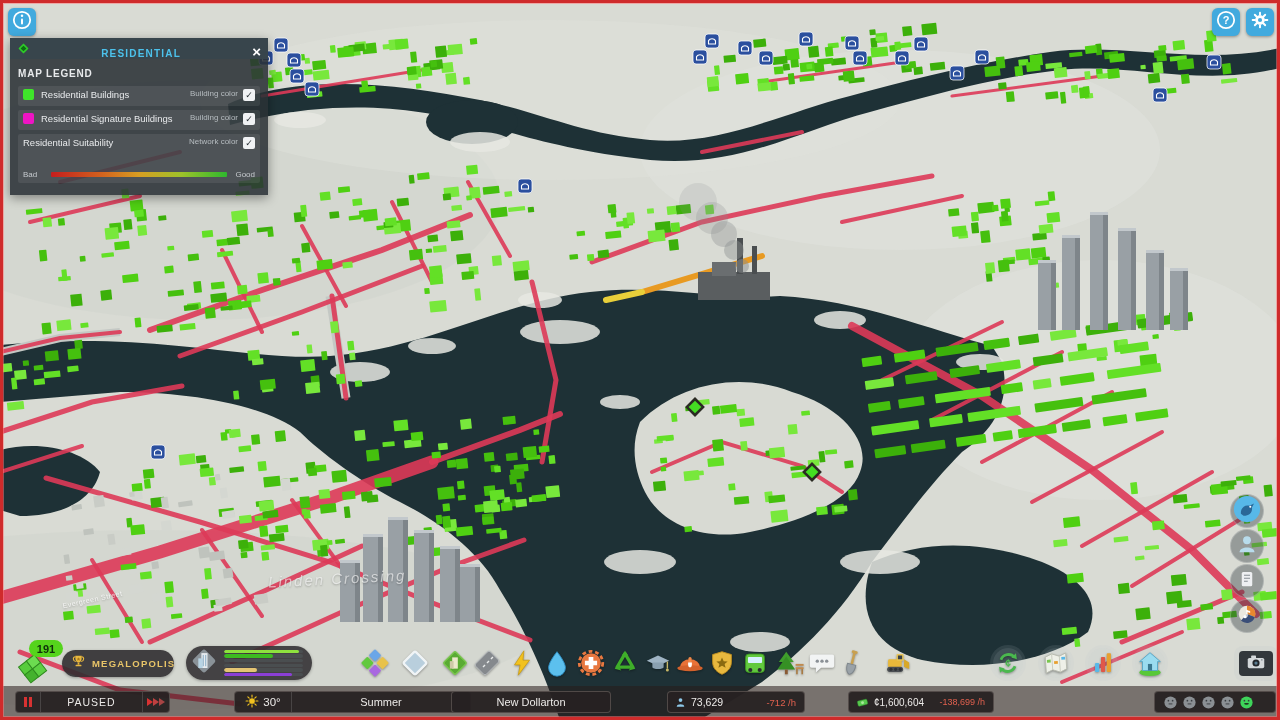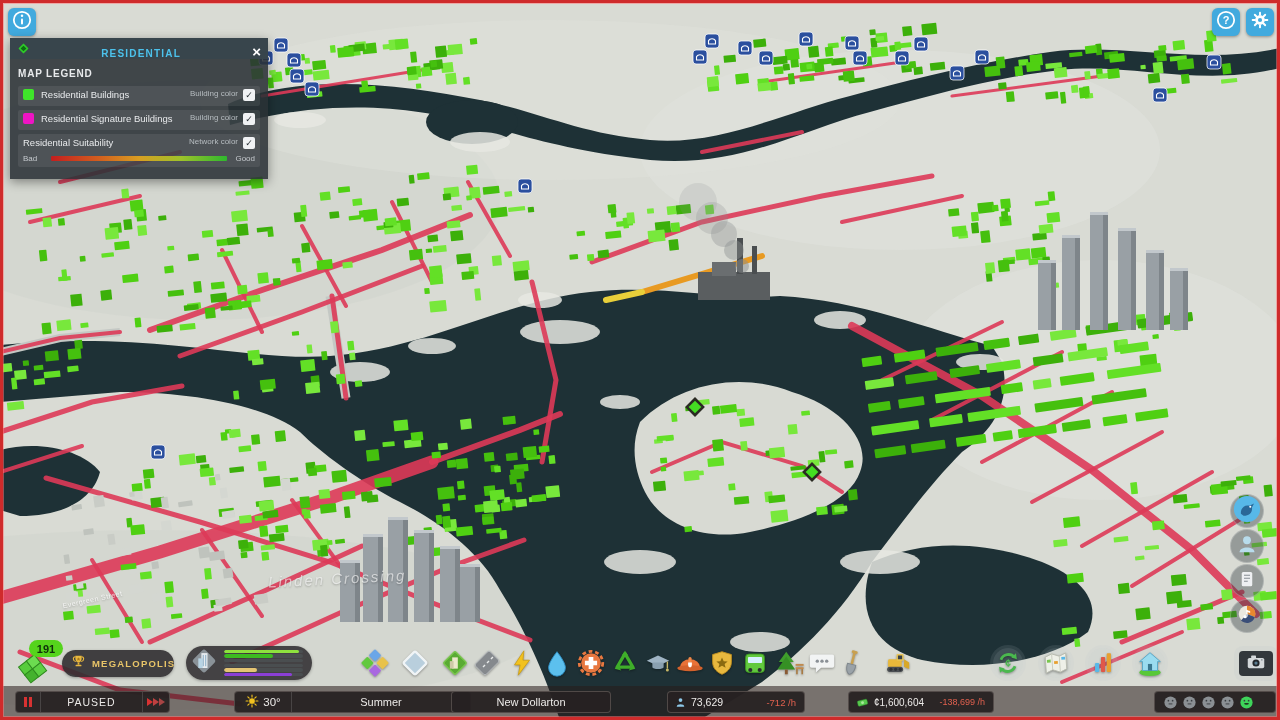--- a/index.html
+++ b/index.html
@@ -21,21 +21,21 @@
   .legend-body{padding:7px 8px 8px;}
   .legend-section{font-size:10px;font-weight:bold;letter-spacing:.8px;margin:2px 0 7px;}
   .lrow{background:rgba(255,255,255,.08);border-radius:2px;padding:3px 5px;margin-bottom:4px;}
   .lrow-line{display:flex;align-items:flex-start;height:14px;}
   .swatch{width:11px;height:11px;border-radius:2px;margin-right:7px;flex:none;}
   .llabel{flex:1;font-size:9.5px;}
   .ltype{font-size:8px;color:#b6bcc0;margin-right:5px;}
   .checkbox{width:12px;height:12px;border-radius:2px;background:#f0f2f4;flex:none;
     display:flex;align-items:center;justify-content:center;
     font-family:"DejaVu Sans",sans-serif;font-size:9px;font-weight:bold;color:#2a3034;}
-  .scale-line{display:flex;align-items:center;height:12px;margin-top:1px;}
+  .scale-line{display:flex;align-items:center;height:12px;margin-top:17px;}
   .scale-label{font-size:8px;color:#c6cace;width:24px;}
   .scale-label.right{text-align:right;}
   .gradbar{flex:1;height:5px;border-radius:1px;margin:0 4px;}
   .grad-suit{background:linear-gradient(90deg,#c41e1e,#d2601e 28%,#d89e22 50%,#9ec22a 74%,#2eb82e);}
   .grad-poll{background:linear-gradient(90deg,#9cc4dc,#b0b4b0 45%,#c25e46 80%,#c22e22);}
   .dimmed{opacity:.55;}
   
   .floatbtn{position:absolute;left:1230px;width:34px;height:34px;border-radius:50%;z-index:40;
     background:rgba(50,60,64,.40);border:1px solid rgba(255,255,255,.25);
     display:flex;align-items:center;justify-content:center;}

